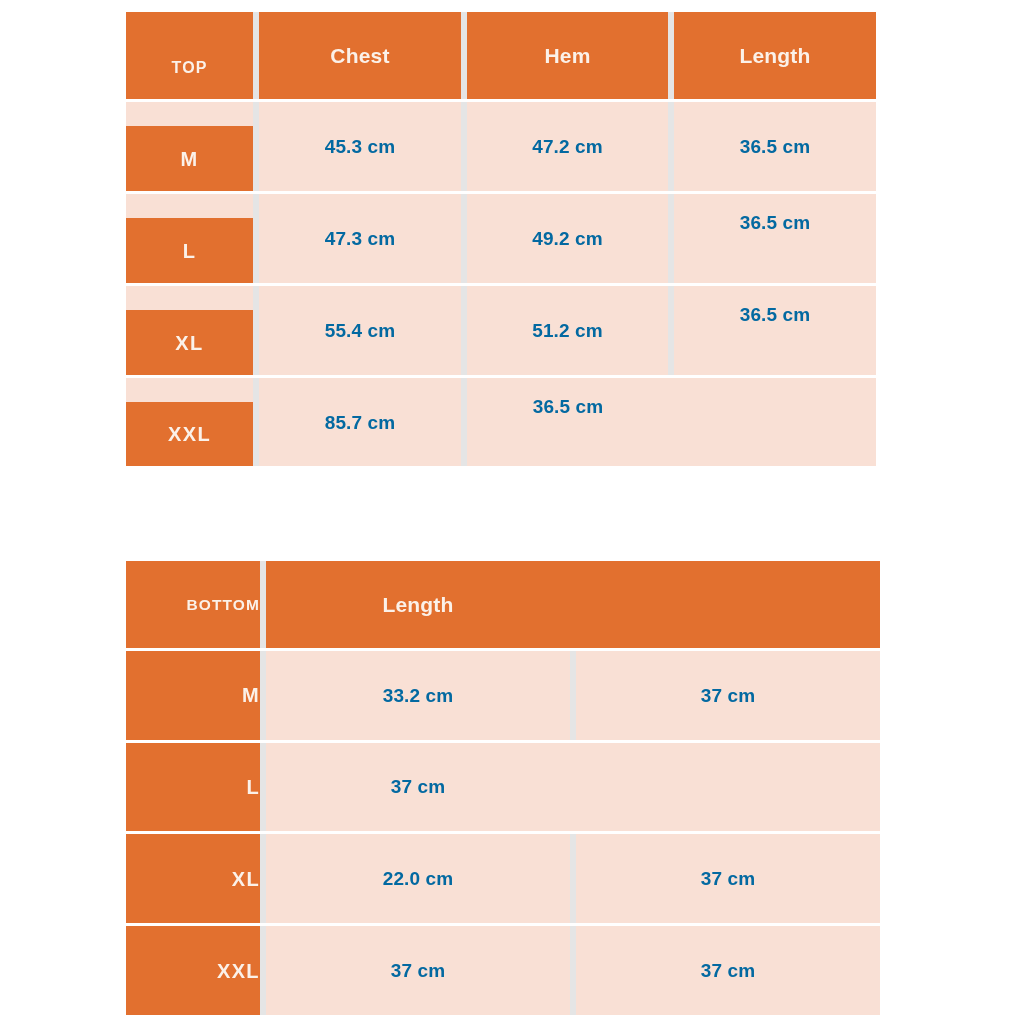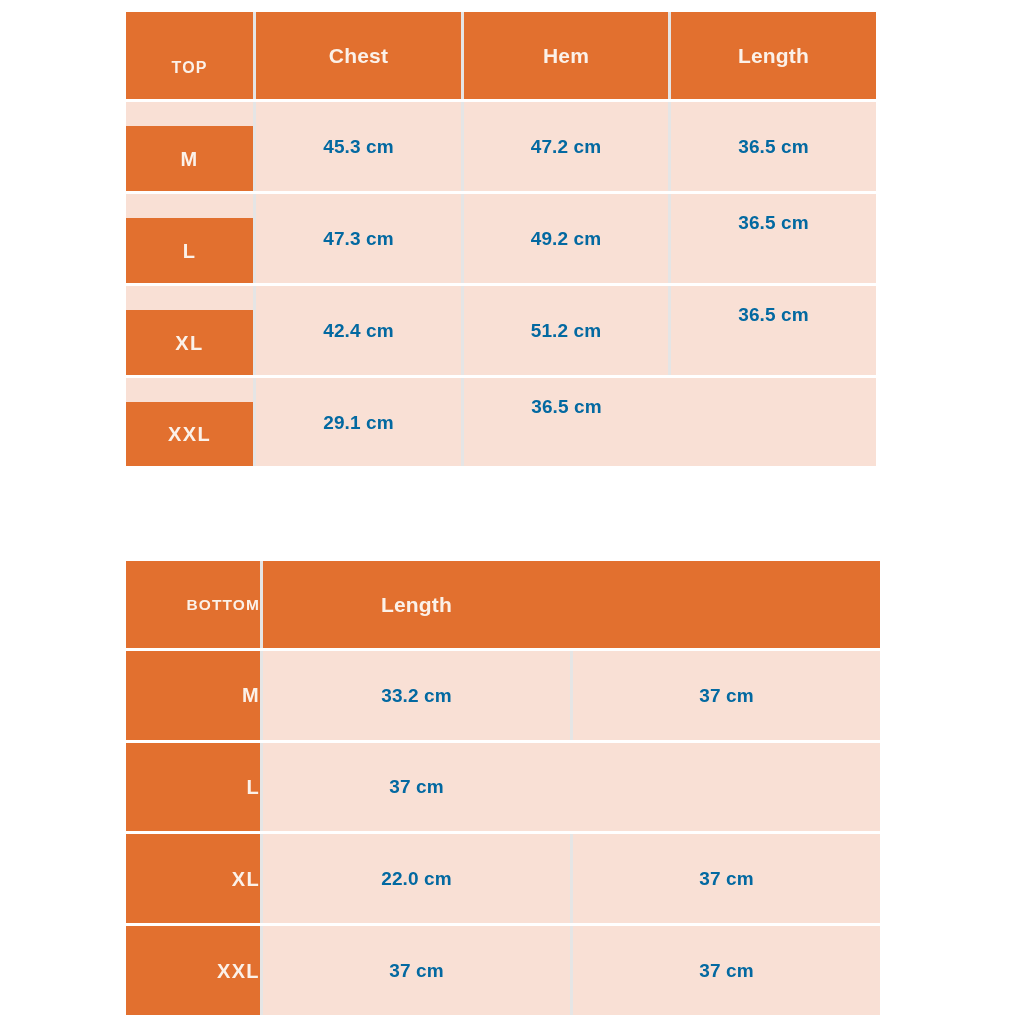--- a/index.html
+++ b/index.html
@@ -62,21 +62,21 @@
     justify-content: center;
     position: relative;
     overflow: hidden;
   }
 
   
   .chart-row + .chart-row {
     border-top: 3px solid #ffffff;
   }
   .chart-cell + .chart-cell {
-    border-left: 3px solid #e5e5e5;
+    border-left: 6px solid #e5e5e5;
   }
 
   
   #table-top .col-size   { width: 127px; margin-top: 24px; }
   #table-top .col-2      { width: 208px; }
   #table-top .col-3      { width: 207px; }
   #table-top .col-4      { width: 208px; }
 
   
   #table-bottom .col-size { width: 134px; justify-content: flex-end; }
@@ -177,36 +177,36 @@
     <div class="chart-cell col-4 raised">
       <span class="value-label">36.5 cm</span>
     </div>
   </div>
 
   <div class="chart-row body-row">
     <div class="chart-cell col-size size-cell">
       <span class="size-label">XL</span>
     </div>
     <div class="chart-cell col-2">
-      <span class="value-label">42.4 cm</span>
+      <span class="value-label">55.4 cm</span>
     </div>
     <div class="chart-cell col-3">
       <span class="value-label">51.2 cm</span>
     </div>
     <div class="chart-cell col-4 raised">
       <span class="value-label">36.5 cm</span>
     </div>
   </div>
 
   <div class="chart-row body-row last">
     <div class="chart-cell col-size size-cell">
       <span class="size-label">XXL</span>
     </div>
     <div class="chart-cell col-2">
-      <span class="value-label">29.1 cm</span>
+      <span class="value-label">85.7 cm</span>
     </div>
     <div class="chart-cell col-4 raised">
       <span class="value-label">36.5 cm</span>
     </div>
   </div>
 
 </div>
 
 <div class="size-chart" id="table-bottom">
 

